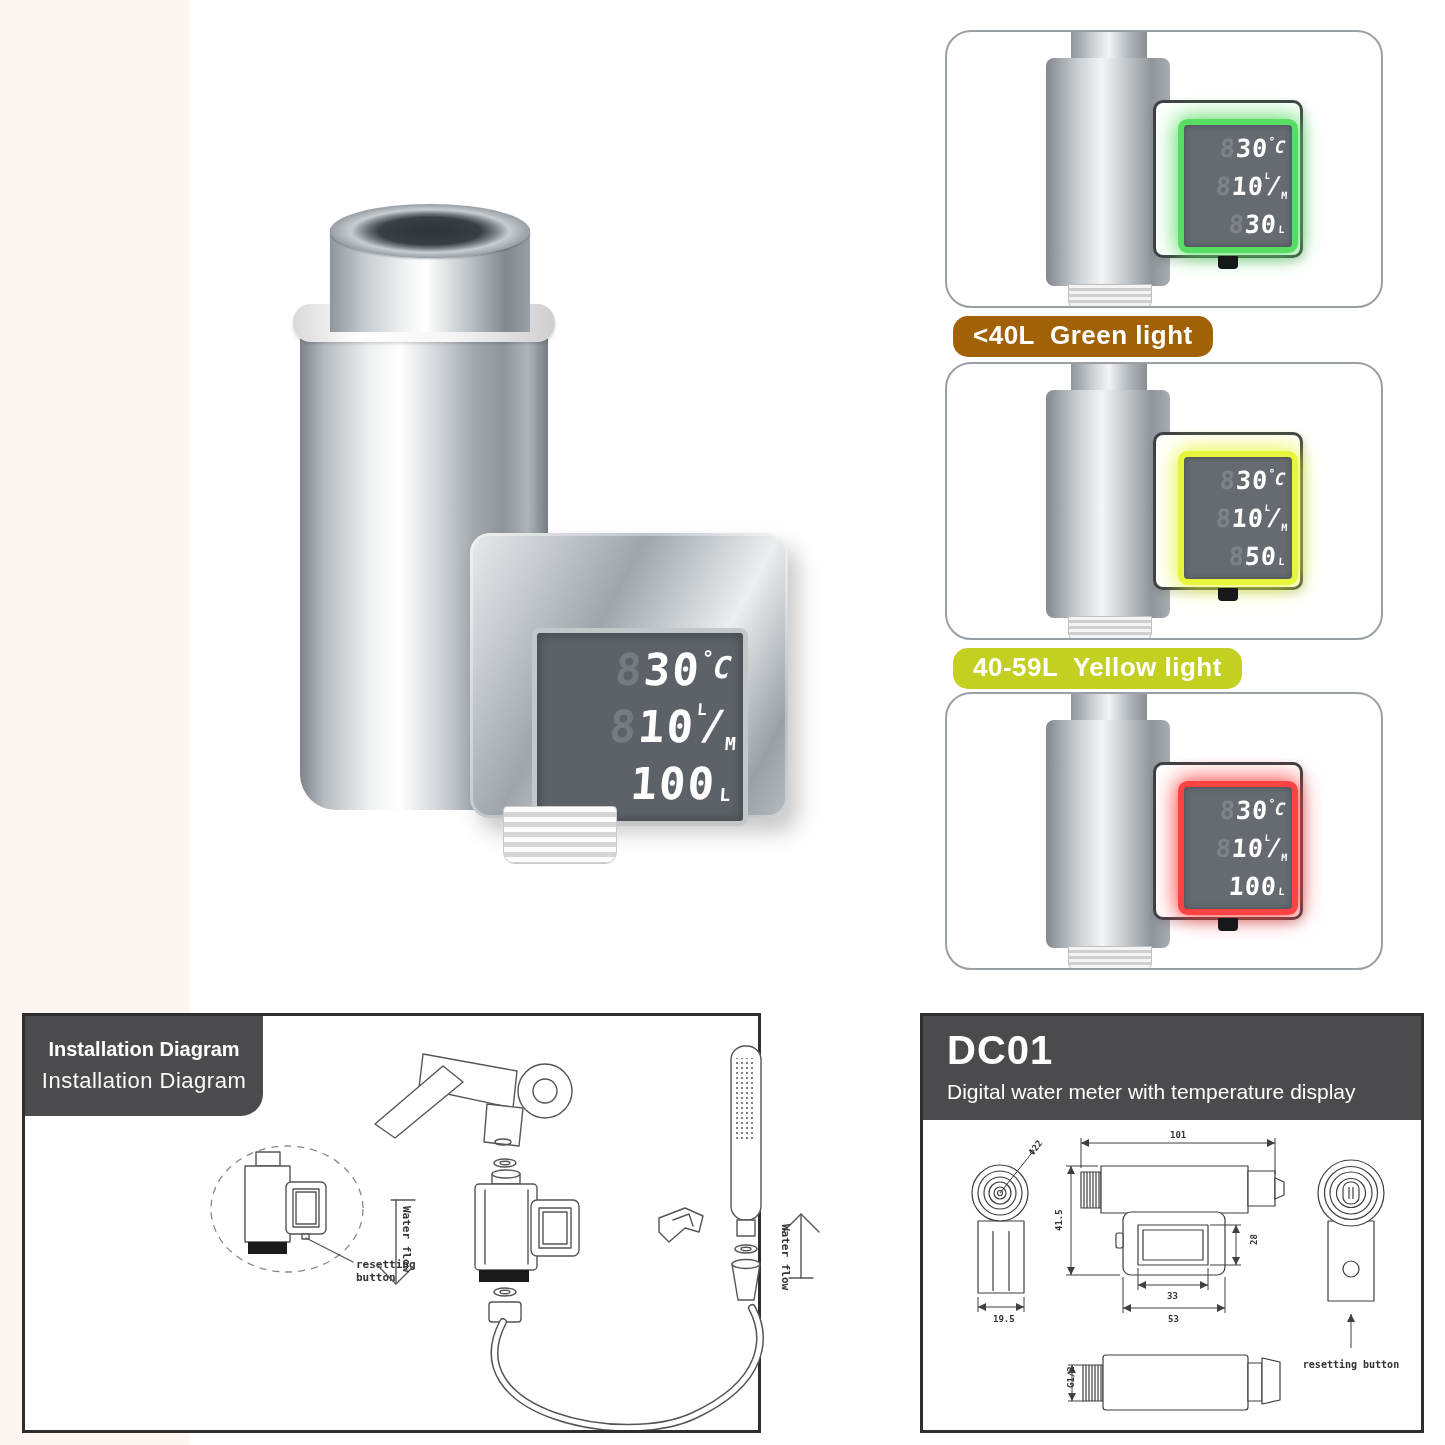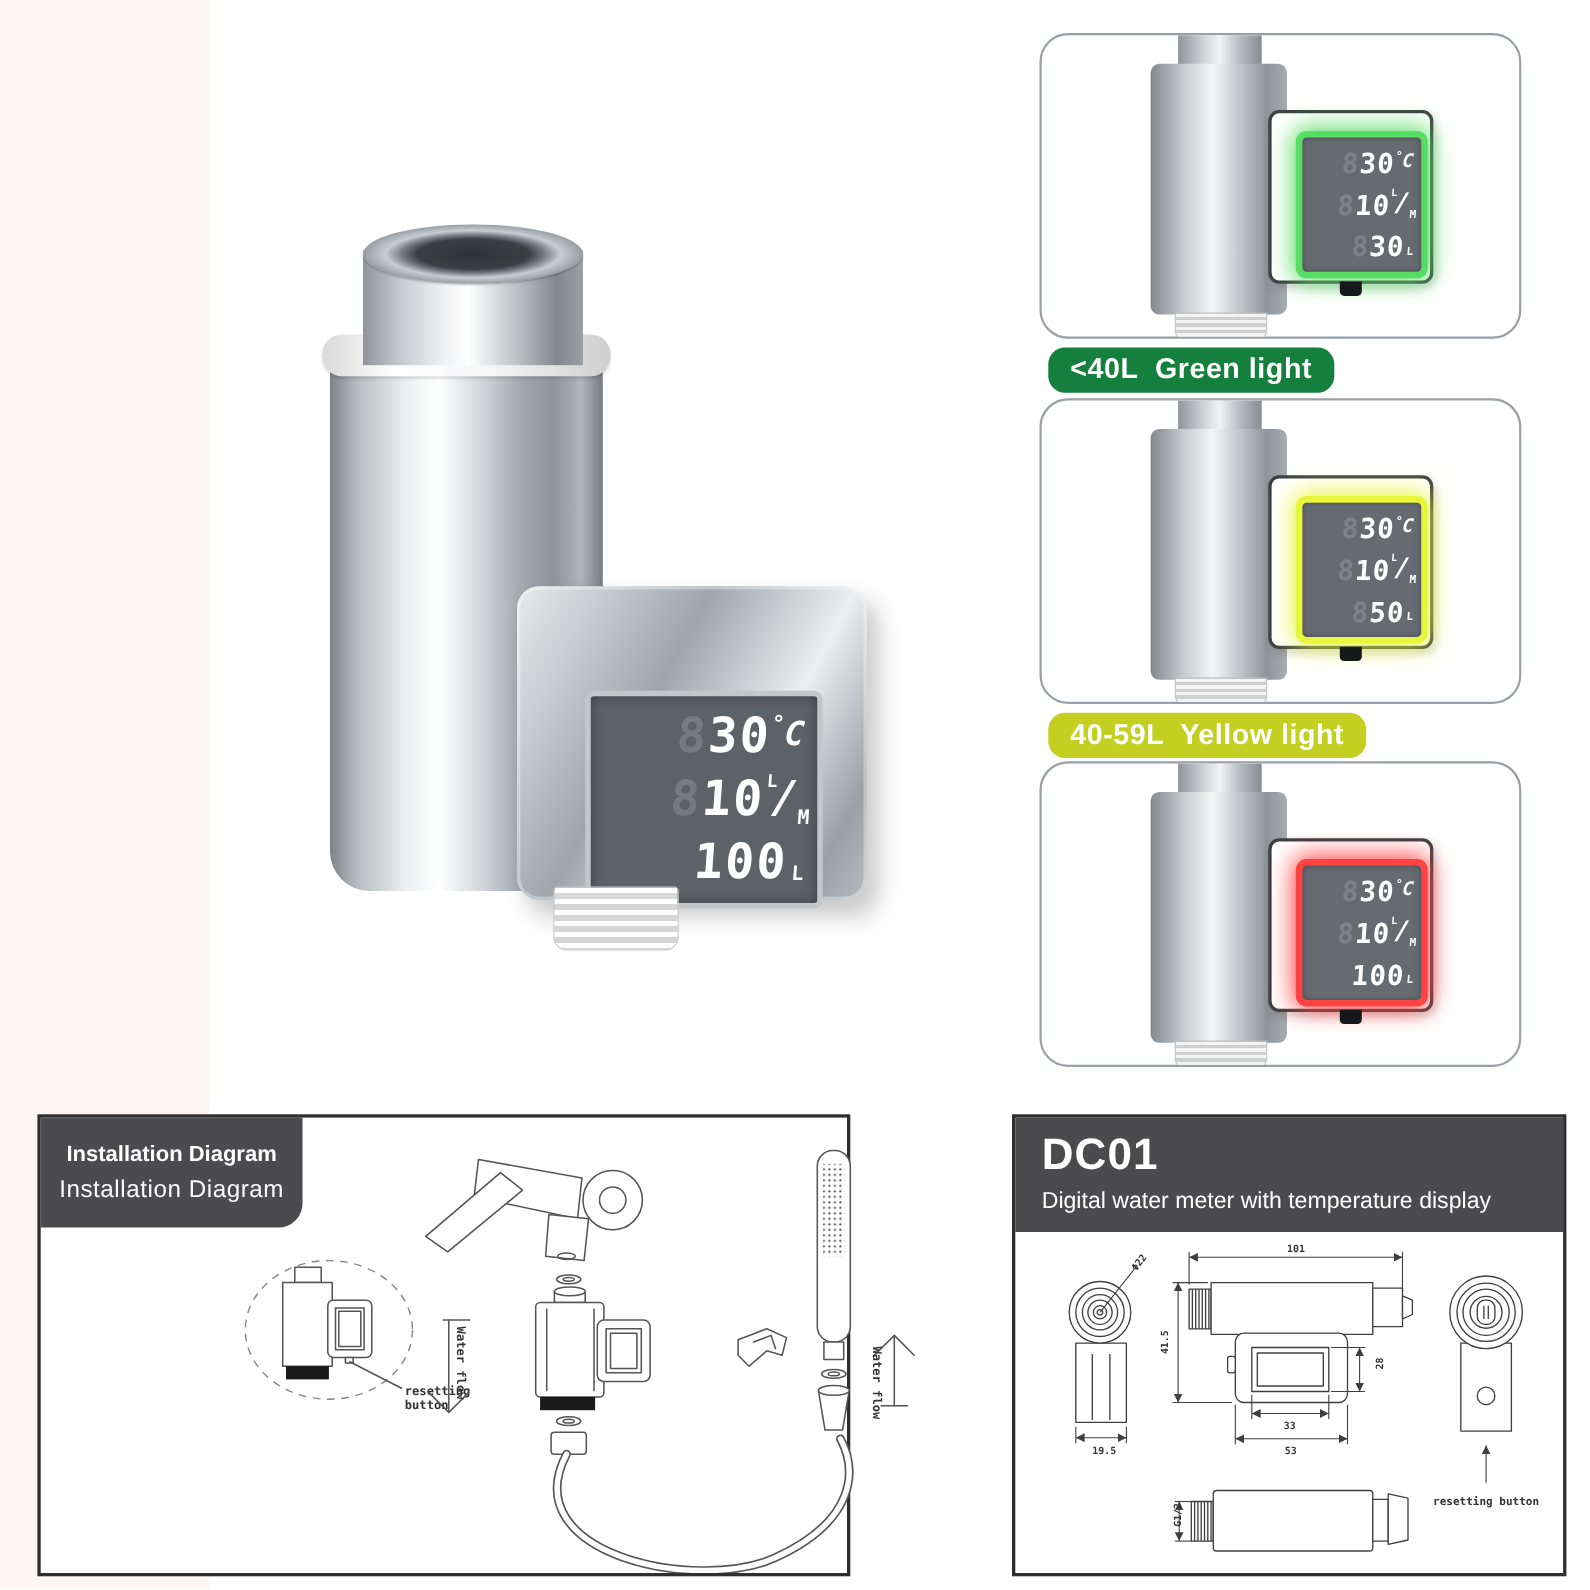--- a/index.html
+++ b/index.html
@@ -67,21 +67,21 @@
   .module { position:absolute; left:206px; top:68px; width:150px; height:158px; background:#fff;
          border:3px solid #3d4043; border-radius:10px; box-shadow:2px 4px 8px rgba(0,0,0,.15); box-sizing:border-box; }
   .reset-btn { position:absolute; left:62px; bottom:-14px; width:20px; height:13px; background:#17181a;
          border-radius:0 0 4px 4px; }
 
   .badge { position:absolute; left:953px; padding:4px 20px 6px; border-radius:15px; color:#fff;
          font-size:26px; font-weight:bold; white-space:pre; letter-spacing:.5px; }
 
   
   .bpanel { position:absolute; top:1013px; height:420px; background:#fff; border:3px solid #2e2e2e; box-sizing:border-box; }
-  #install-panel { left:34px; width:739px; }
+  #install-panel { left:22px; width:739px; }
   #spec-panel { left:920px; width:504px; }
   .bpanel svg { position:absolute; left:0; top:0; z-index:1; }
   .install-header { position:absolute; left:0; top:0; width:238px; height:100px; background:var(--header-bg,#4b4b4d);
          border-radius:0 0 22px 0; color:#fff; display:flex; flex-direction:column; justify-content:center;
          align-items:center; gap:7px; z-index:2; }
   .ih-bold { font-size:20px; font-weight:bold; }
   .ih-light { font-size:22px; font-weight:normal; color:#fafafa; letter-spacing:.5px; }
   .spec-header { position:absolute; left:0; top:0; right:0; height:104px; background:var(--header-bg,#4b4b4d);
          color:#fff; padding:12px 0 0 24px; box-sizing:border-box; z-index:2; }
   .spec-model { font-size:40px; font-weight:bold; letter-spacing:1px; }
@@ -161,21 +161,21 @@
           </div>
         <div class="row">
             <span class="ghost">8</span>
             <span class="digits">30</span>
             <span class="uvol">L</span>
           </div>
       </div>
       <div class="reset-btn"></div>
     </div>
   </div>
-  <div class="badge" style="top: 316px; background: #15803d;">&lt;40L  Green light</div>
+  <div class="badge" style="top: 316px; background: #a16207;">&lt;40L  Green light</div>
 
   <div class="light-panel" style="top:362px">
     <div class="pipe-top"></div>
     <div class="pipe"></div>
     <div class="pipe-thread"></div>
     <div class="module">
       <div class="lcd lcd-small" style="box-shadow: rgba(0, 0, 0, 0.3) 0px 0px 6px inset, rgb(231, 246, 60) 0px 0px 0px 6px, rgb(231, 246, 60) 0px 0px 22px 8px;">
         <div class="row">
             <span class="ghost">8</span>
             <span class="digits">30</span>

